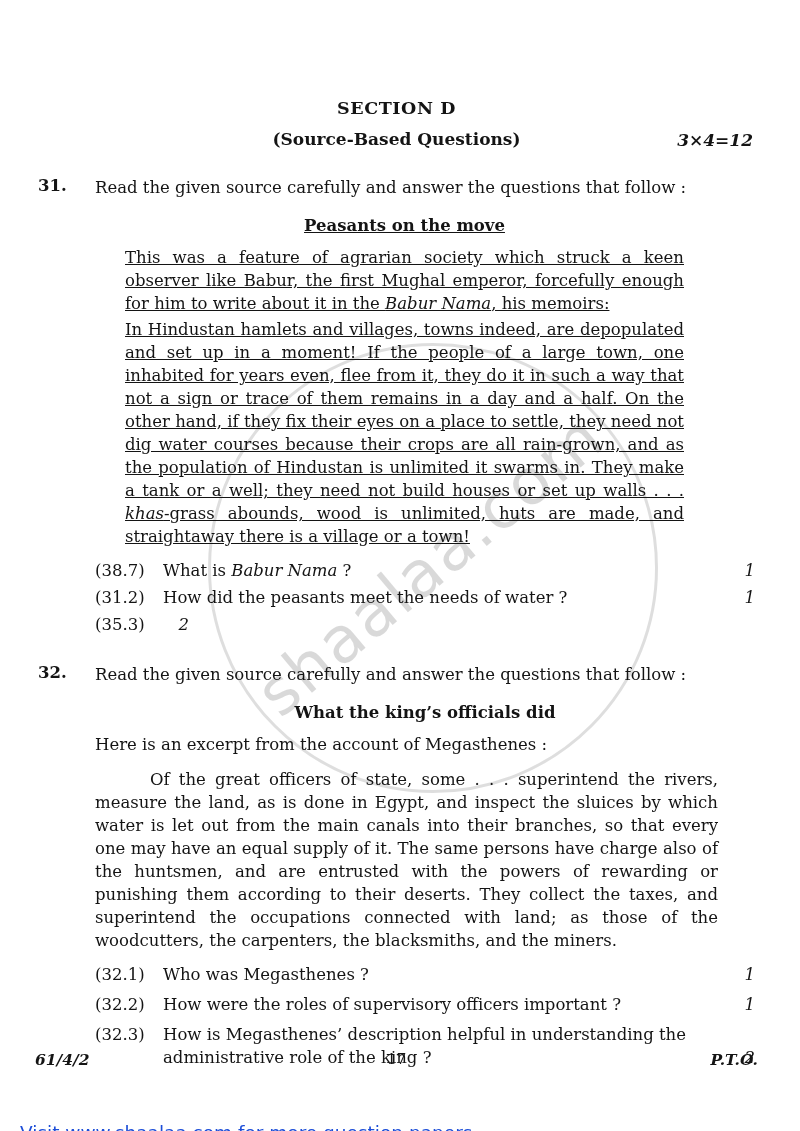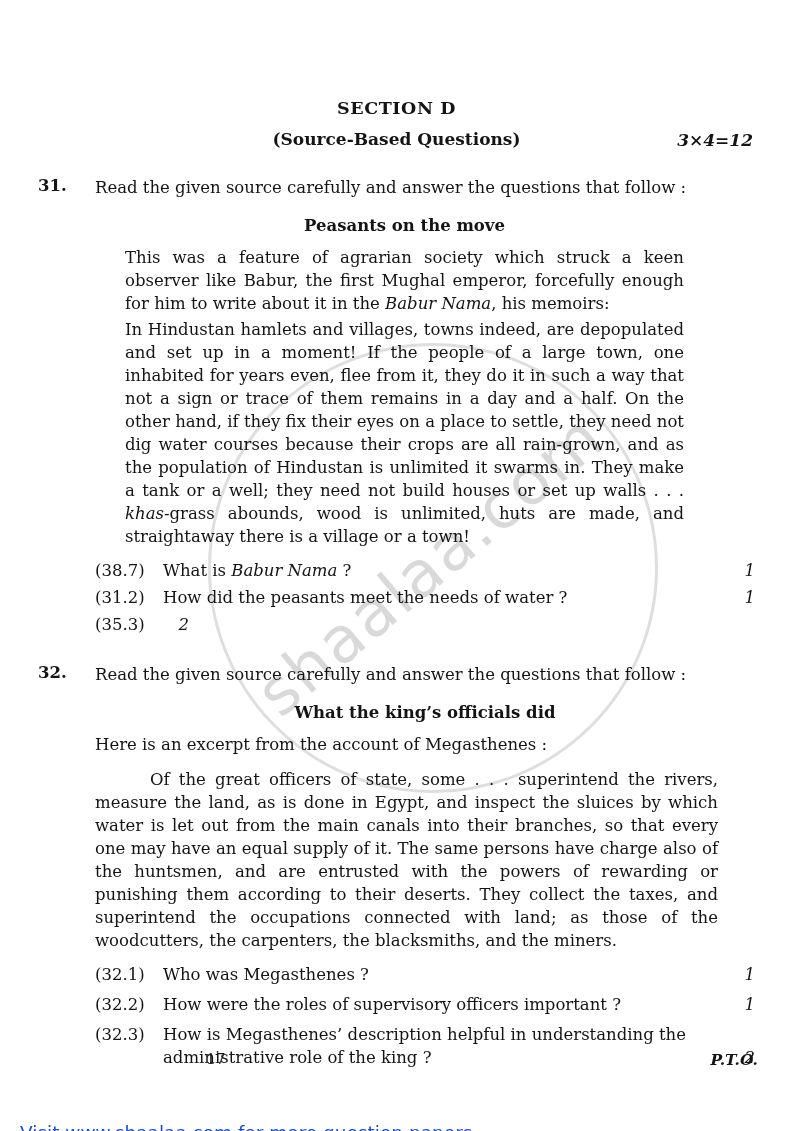--- a/index.html
+++ b/index.html
@@ -94,20 +94,21 @@
   .source-title {
     text-align: center;
     font-weight: bold;
     margin-top: 15px;
     margin-bottom: 9px;
     font-size: 16.5px;
   }
   .src31 {
     margin-left: 30px;
     margin-right: 71px;
+    text-decoration: underline;
   }
   .src-para {
     margin: 0 0 3px 0;
     text-align: justify;
     text-align-last: left;
   }
   .src32 {
     margin-right: 37px;
   }
   .src32 .src-para {
@@ -250,19 +251,20 @@
             <span class="subq-text"><span>How is Megasthenes’ description helpful in understanding the administrative role of the king ?</span></span>
             <span class="subq-marks">2</span>
           </div>
         </div>
       </div>
     </div>
 
   </div>
 
   <div class="footer">
+    <span class="footer-left">61/4/2</span>
     <span class="footer-center">17</span>
     <span class="footer-right">P.T.O.</span>
   </div>
 
   <div class="banner">Visit www.shaalaa.com for more question papers</div>
 
 </div>
 
 </body></html>

